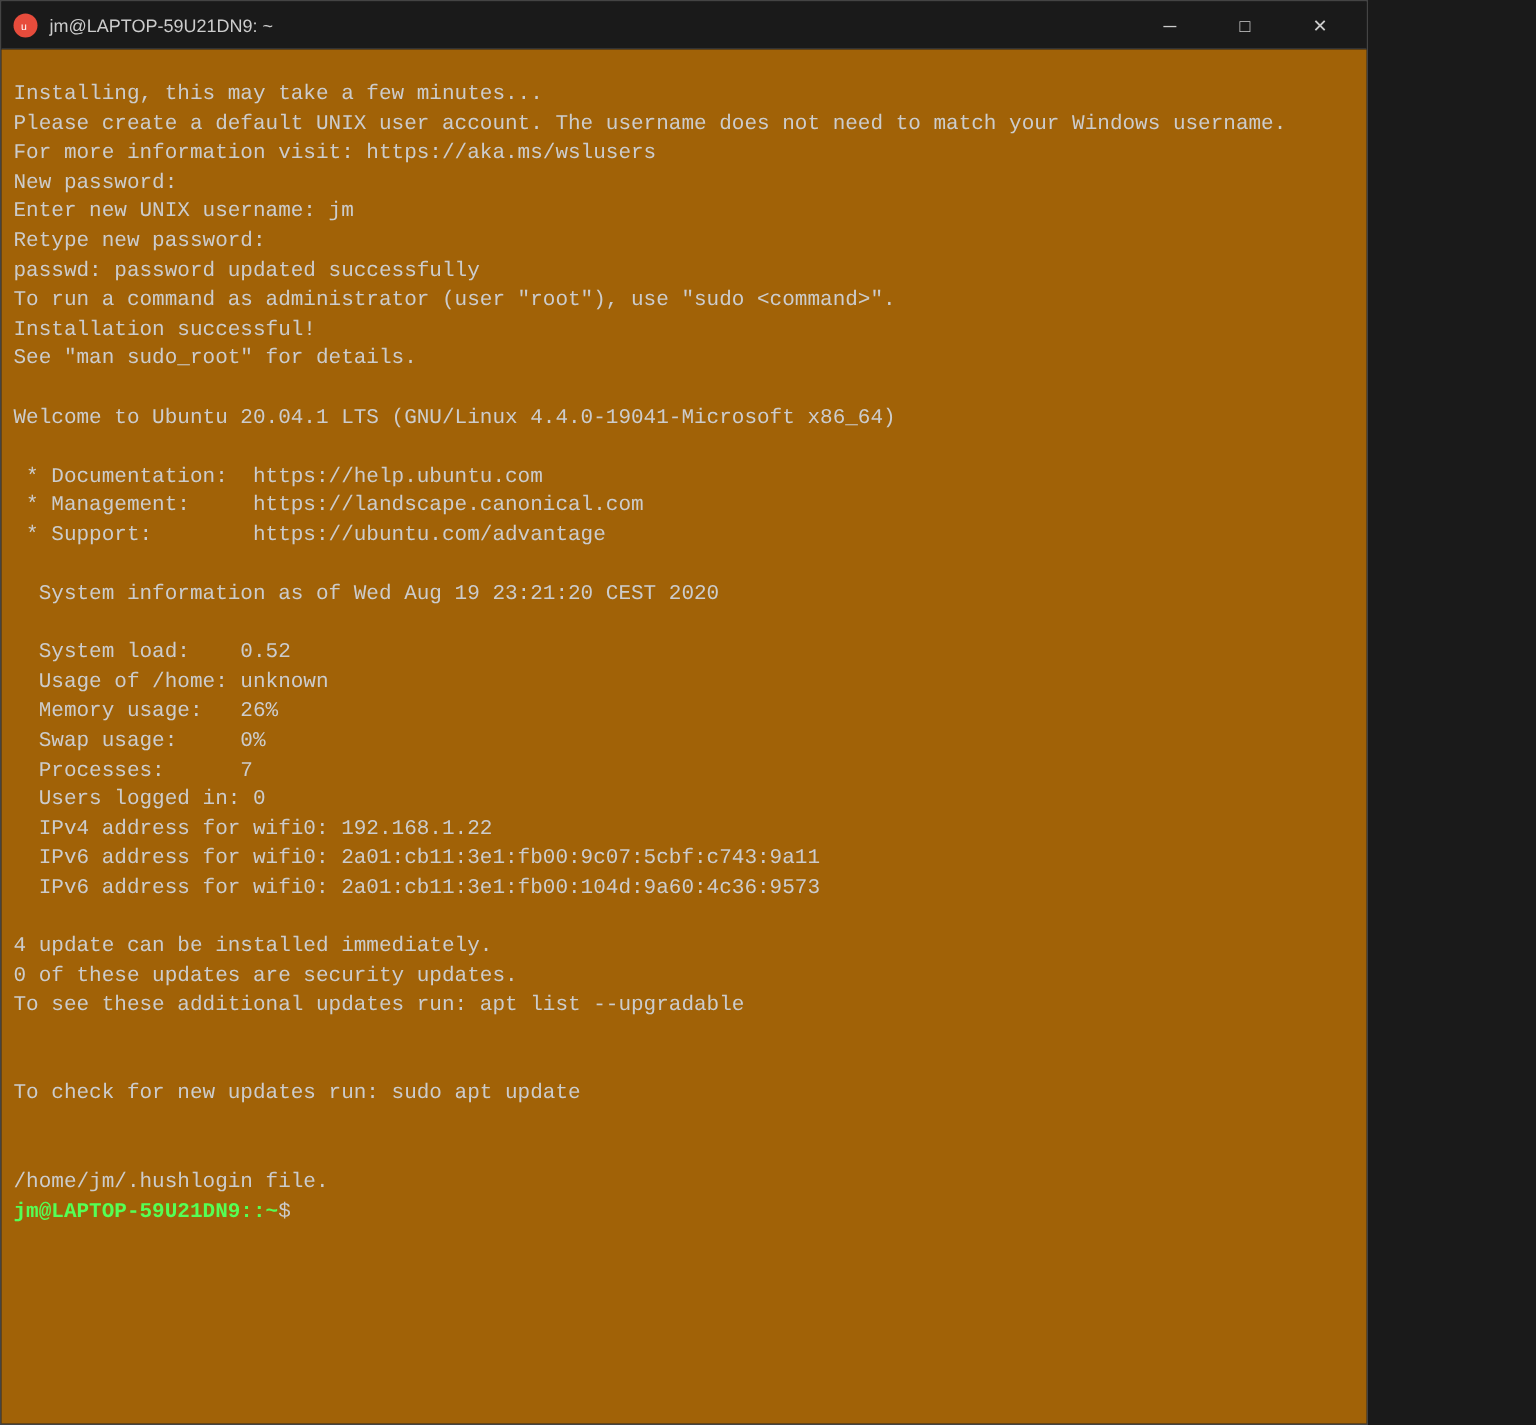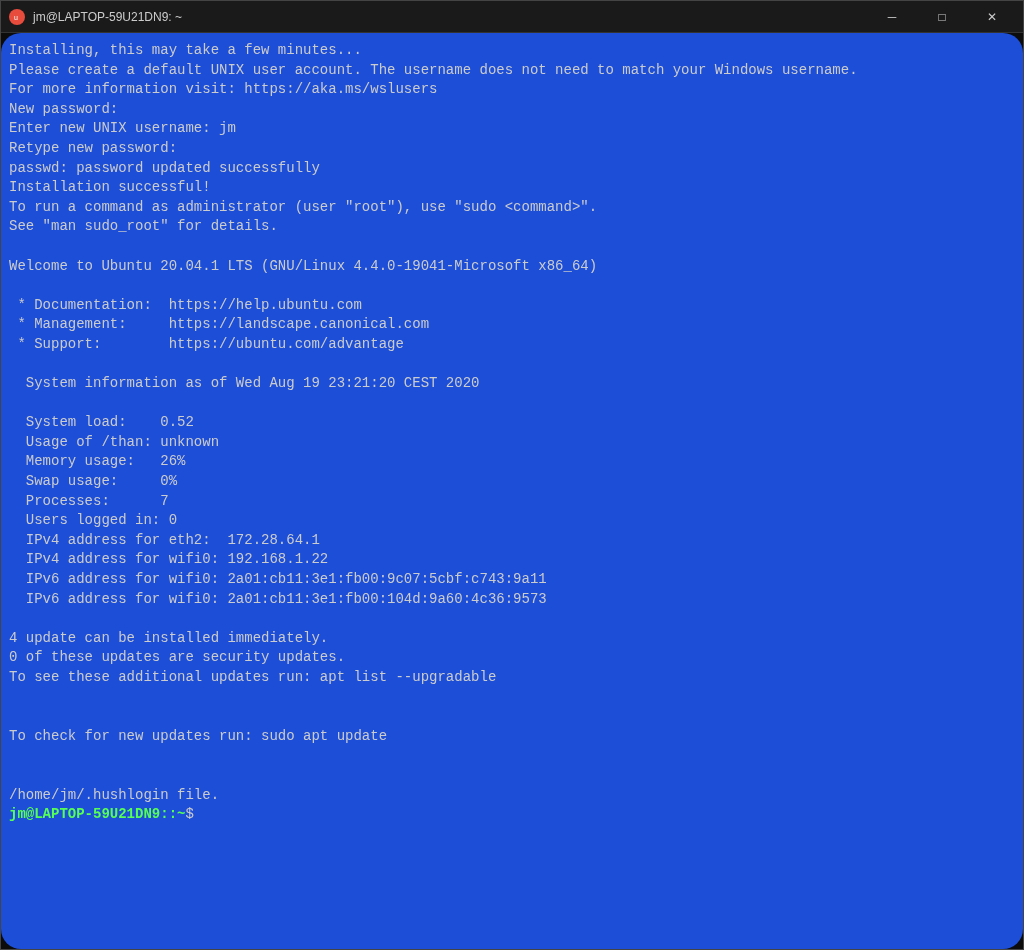--- a/index.html
+++ b/index.html
@@ -10,21 +10,21 @@
 
     body {
       width: 1024px;
       height: 950px;
       background: #1a1a1a;
       font-family: 'Courier New', Courier, monospace;
       overflow: hidden;
     }
 
     .window {
-      width: 1024px;
+      width: 912px;
       height: 950px;
       background: #0c0c0c;
       display: flex;
       flex-direction: column;
       border: 1px solid #444;
     }
 
     .titlebar {
       height: 32px;
       background: #1a1a1a;
@@ -70,29 +70,28 @@
       font-size: 12px;
       cursor: pointer;
       display: flex;
       align-items: center;
       justify-content: center;
       font-family: 'Segoe UI', sans-serif;
     }
 
     .terminal-body {
       flex: 1;
-      background: #1d4ed8;
+      background: #a16207;
       color: #cccccc;
       font-family: 'Courier New', Courier, monospace;
       font-size: 14px;
       line-height: 1.4;
-      padding: 8px 8px;
+      padding: 21px 8px;
       overflow-y: auto;
       position: relative;
-      border-radius: 20px;
     }
 
     .terminal-body::-webkit-scrollbar {
       width: 12px;
     }
 
     .terminal-body::-webkit-scrollbar-track {
       background: #1a1a1a;
     }
 
@@ -138,39 +137,38 @@
   </div>
 
   <div class="terminal-body" id="terminal-output">
   <span class="line">Installing, this may take a few minutes...</span>
       <span class="line">Please create a default UNIX user account. The username does not need to match your Windows username.</span>
       <span class="line">For more information visit: https://aka.ms/wslusers</span>
       <span class="line">New password:</span>
       <span class="line">Enter new UNIX username: jm</span>
       <span class="line">Retype new password:</span>
       <span class="line">passwd: password updated successfully</span>
+      <span class="line">To run a command as administrator (user "root"), use "sudo &lt;command&gt;".</span>
       <span class="line">Installation successful!</span>
-      <span class="line">To run a command as administrator (user "root"), use "sudo &lt;command&gt;".</span>
       <span class="line">See "man sudo_root" for details.</span>
       <span class="line empty"></span>
       <span class="line">Welcome to Ubuntu 20.04.1 LTS (GNU/Linux 4.4.0-19041-Microsoft x86_64)</span>
       <span class="line empty"></span>
       <span class="line"> * Documentation:  https://help.ubuntu.com</span>
       <span class="line"> * Management:     https://landscape.canonical.com</span>
       <span class="line"> * Support:        https://ubuntu.com/advantage</span>
       <span class="line empty"></span>
       <span class="line">  System information as of Wed Aug 19 23:21:20 CEST 2020</span>
       <span class="line empty"></span>
       <span class="line">  System load:    0.52</span>
-      <span class="line">  Usage of /than: unknown</span>
+      <span class="line">  Usage of /home: unknown</span>
       <span class="line">  Memory usage:   26%</span>
       <span class="line">  Swap usage:     0%</span>
       <span class="line">  Processes:      7</span>
       <span class="line">  Users logged in: 0</span>
-      <span class="line">  IPv4 address for eth2:  172.28.64.1</span>
       <span class="line">  IPv4 address for wifi0: 192.168.1.22</span>
       <span class="line">  IPv6 address for wifi0: 2a01:cb11:3e1:fb00:9c07:5cbf:c743:9a11</span>
       <span class="line">  IPv6 address for wifi0: 2a01:cb11:3e1:fb00:104d:9a60:4c36:9573</span>
       <span class="line empty"></span>
       <span class="line">4 update can be installed immediately.</span>
       <span class="line">0 of these updates are security updates.</span>
       <span class="line">To see these additional updates run: apt list --upgradable</span>
       <span class="line empty"></span>
       <span class="line empty"></span>
       <span class="line">To check for new updates run: sudo apt update</span>

